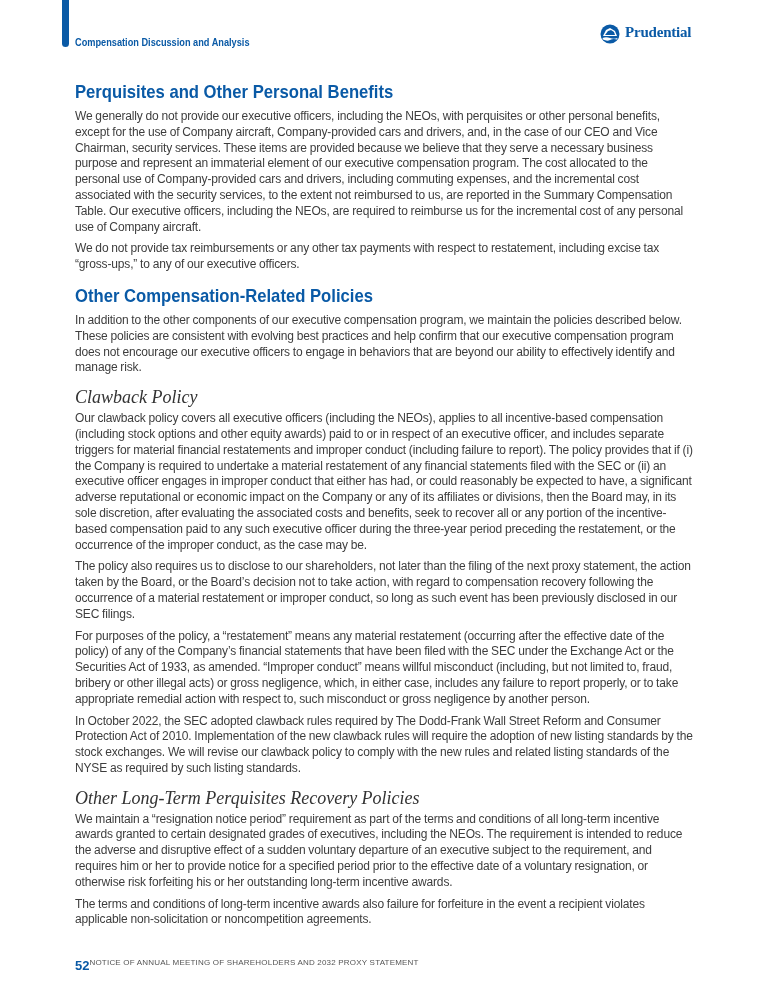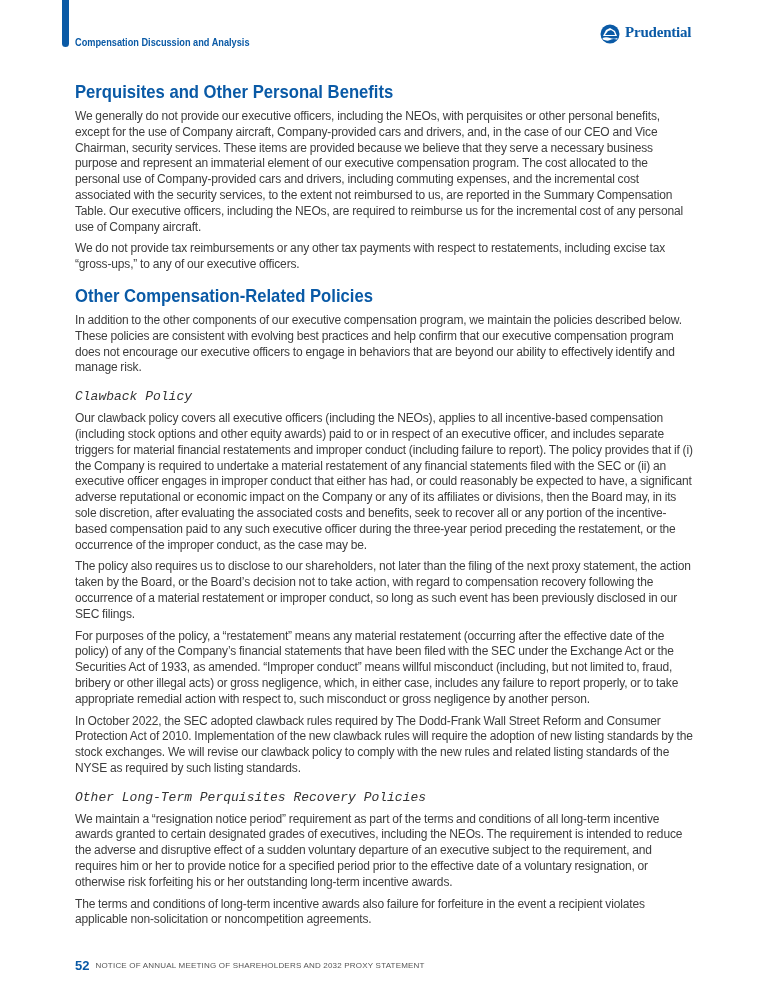--- a/index.html
+++ b/index.html
@@ -61,24 +61,24 @@
       font-weight: bold;
       font-size: 18.5px;
       color: #0a5aa6;
       transform: scaleX(0.9);
       transform-origin: left center;
       white-space: nowrap;
       margin-bottom: 6px;
       line-height: 22px;
     }
     h2.h-secondary {
-      font-family: Liberation Mono, monospace;
+      font-family: Liberation Serif, serif;
       font-style: italic;
       font-weight: normal;
-      font-size: 13px;
+      font-size: 18px;
       color: #333333;
       line-height: 22px;
       margin-bottom: 3px;
       margin-top: 9px;
     }
     p.body {
       font-size: 12px;
       line-height: 15.8px;
       color: #3d3d3d;
       margin-bottom: 6px;
@@ -86,22 +86,21 @@
       word-spacing: -0.3px;
     }
     .sec { margin-bottom: 10px; }
     .gap-h1 { margin-top: 12px; }
     .gap-h2 { margin-top: 10px; }
     .footer {
       position: absolute;
       left: 75px;
       top: 958px;
       display: flex;
-      align-items: center;
-      gap: 6px;
+      align-items: flex-start;
     }
     .page-num {
       font-weight: bold;
       font-size: 13px;
       color: #0a5aa6;
     }
     .footer-text {
       font-size: 8px;
       color: #555555;
       letter-spacing: 0.2px;
@@ -123,21 +122,21 @@
     </svg>
   </span>
   <span class="logo-text">Prudential</span>
 </div>
 
 <div class="content">
 
   <div class="sec">
     <h1 class="h-primary">Perquisites and Other Personal Benefits</h1>
     <p class="body">We generally do not provide our executive officers, including the NEOs, with perquisites or other personal benefits, except for the use of Company aircraft, Company-provided cars and drivers, and, in the case of our CEO and Vice Chairman, security services. These items are provided because we believe that they serve a necessary business purpose and represent an immaterial element of our executive compensation program. The cost allocated to the personal use of Company-provided cars and drivers, including commuting expenses, and the incremental cost associated with the security services, to the extent not reimbursed to us, are reported in the Summary Compensation Table. Our executive officers, including the NEOs, are required to reimburse us for the incremental cost of any personal use of Company aircraft.</p>
-    <p class="body">We do not provide tax reimbursements or any other tax payments with respect to restatements, including excise tax “gross-ups,” to any of our executive officers.</p>
+    <p class="body">We do not provide tax reimbursements or any other tax payments with respect to restatement, including excise tax “gross-ups,” to any of our executive officers.</p>
   </div>
 
   <div class="sec gap-h1">
     <h1 class="h-primary">Other Compensation-Related Policies</h1>
     <p class="body">In addition to the other components of our executive compensation program, we maintain the policies described below. These policies are consistent with evolving best practices and help confirm that our executive compensation program does not encourage our executive officers to engage in behaviors that are beyond our ability to effectively identify and manage risk.</p>
   </div>
 
   <div class="sec gap-h2">
     <h2 class="h-secondary">Clawback Policy</h2>
     <p class="body">Our clawback policy covers all executive officers (including the NEOs), applies to all incentive-based compensation (including stock options and other equity awards) paid to or in respect of an executive officer, and includes separate triggers for material financial restatements and improper conduct (including failure to report). The policy provides that if (i) the Company is required to undertake a material restatement of any financial statements filed with the SEC or (ii) an executive officer engages in improper conduct that either has had, or could reasonably be expected to have, a significant adverse reputational or economic impact on the Company or any of its affiliates or divisions, then the Board may, in its sole discretion, after evaluating the associated costs and benefits, seek to recover all or any portion of the incentive-based compensation paid to any such executive officer during the three-year period preceding the restatement, or the occurrence of the improper conduct, as the case may be.</p>

